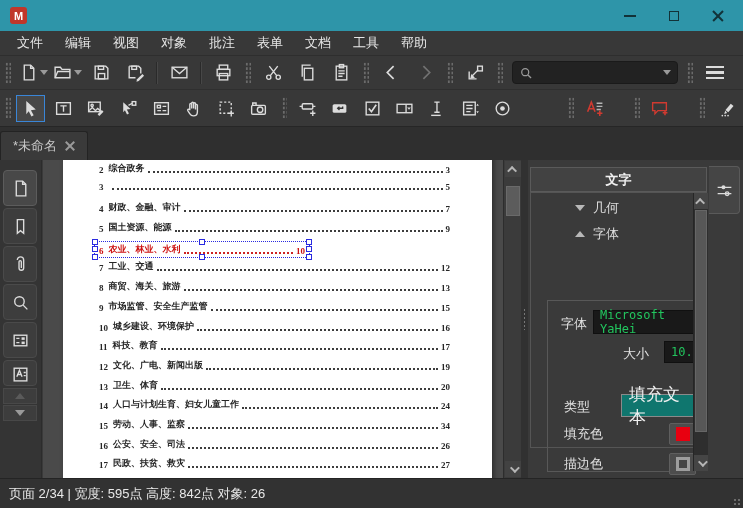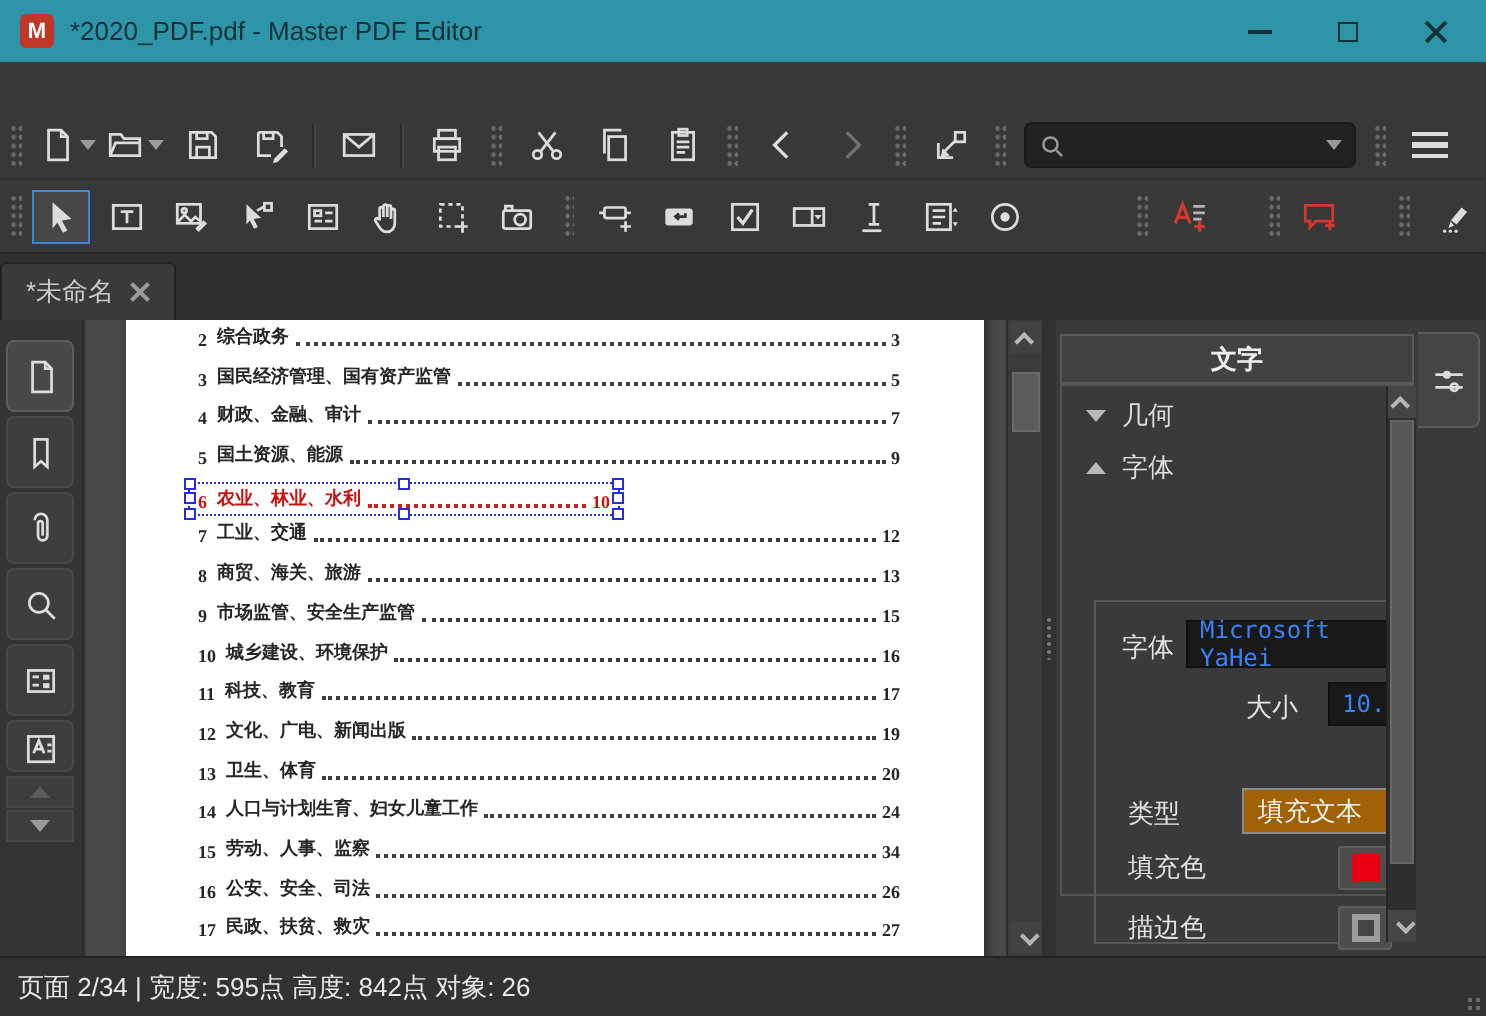--- a/index.html
+++ b/index.html
@@ -123,35 +123,35 @@
   .spdots { position:absolute; left:2px; top:148px; width:3px; height:22px;
             background-image:radial-gradient(circle,#777 .9px,transparent 1.1px);
             background-size:3px 4px; }
 
   
   .rpanel { position:absolute; left:528px; top:0; width:181px; height:318px; }
   .rhead { position:absolute; left:2px; top:7px; width:177px; height:25px; background:#424242;
            border:1px solid #5a5a5a; color:#f0f0f0; font-size:13px; font-weight:bold;
            display:flex; align-items:center; justify-content:center; }
   .rbody { position:absolute; left:2px; top:32px; width:177px; height:256px;
-           background:#3a3a3a; border:1px solid #555; }
+           background:#3a3a3a; border:1px solid #555;padding-left:32px; }
   .secrow { display:flex; align-items:center; gap:8px; color:#dedede; font-size:13px;
             padding:6px 0 2px 12px; }
   .tri-sec-down { width:0;height:0;border-left:5px solid transparent;border-right:5px solid transparent;
                   border-top:6px solid #b8b8b8; }
   .tri-sec-up { width:0;height:0;border-left:5px solid transparent;border-right:5px solid transparent;
                 border-bottom:6px solid #b8b8b8; }
   .groupbox { position:absolute; left:16px; top:107px; width:149px; height:172px;
               border:1px solid #585858; border-right:none; }
   .plabel { position:absolute; color:#e2e2e2; font-size:13px; }
   .pinput { position:absolute; background:#191919; border:1px solid #101010;
-            color:#3b82f6; font-size:12px; display:flex; align-items:center;
+            color:#22c55e; font-size:12px; display:flex; align-items:center;
             padding:0 6px; font-family:"DejaVu Sans Mono", monospace; }
-  .pdrop { position:absolute; background:#a16207; border:1px solid #8a8a8a; color:#f0f0f0;
-           font-size:13px; display:flex; align-items:center; padding:0 7px; }
+  .pdrop { position:absolute; background:#0f766e; border:1px solid #8a8a8a; color:#f0f0f0;
+           font-size:17px; display:flex; align-items:center; padding:0 7px; }
   .swbtn { position:absolute; width:27px; height:22px; background:#4d4d4d;
            border:1px solid #5f5f5f; border-radius:2px; display:flex;
            align-items:center; justify-content:center; }
   .swatch-fill { width:14px; height:14px; }
   .swatch-stroke { width:14px; height:14px; border:3px solid #9d9d9d; background:#454545; }
   .pscroll { position:absolute; left:165px; top:33px; width:15px; height:278px;
              background:#2e2e2e; border-left:1px solid #262626; }
   .pthumb { position:absolute; left:1px; top:17px; width:12px; height:222px;
             background:#575757; border:1px solid #666; }
   .parr { position:absolute; left:0px; width:14px; height:16px; background:#454545;
@@ -170,34 +170,44 @@
            background-image:radial-gradient(circle,#6d6d6d 1px,transparent 1.2px);
            background-size:4px 4px; }
 </style>
 </head>
 <body>
 
 <div id="app">
 
   <div class="titlebar">
     <div class="logo">M</div>
-    <div class="wtitle">*2020_PDF.pdf - Master PDF Editor</div>
     <div class="wctrls">
       <div class="wbtn">
           <div class="ic-min"></div>
         </div>
       <div class="wbtn">
           <div class="ic-max"></div>
         </div>
       <div class="wbtn">
           <div class="ic-x"></div>
         </div>
     </div>
   </div>
 
+  <div class="menubar" id="menubar">
+      <span>文件</span>
+      <span>编辑</span>
+      <span>视图</span>
+      <span>对象</span>
+      <span>批注</span>
+      <span>表单</span>
+      <span>文档</span>
+      <span>工具</span>
+      <span>帮助</span>
+    </div>
 
   <div class="toolbar" id="toolbar1">
     <div class="grip"></div>
     <div class="tbtn">
       <svg class="ic" viewBox="0 0 18 18">
           <path d="M5 2h6l3 3v11H5z"></path>
           <path d="M11 2v3h3"></path>
         </svg>
       <div class="caret"></div>
     </div>
@@ -485,21 +495,20 @@
             <div class="rowflex">
               <span class="num">2</span>
               <span class="title">综合政务</span>
               <div class="leader"></div>
               <span class="pg">3</span>
             </div>
           </div>
           <div class="trow">
             <div class="rowflex">
               <span class="num">3</span>
-              <span class="title">国民经济管理、国有资产监管</span>
               <div class="leader"></div>
               <span class="pg">5</span>
             </div>
           </div>
           <div class="trow">
             <div class="rowflex">
               <span class="num">4</span>
               <span class="title">财政、金融、审计</span>
               <div class="leader"></div>
               <span class="pg">7</span>

